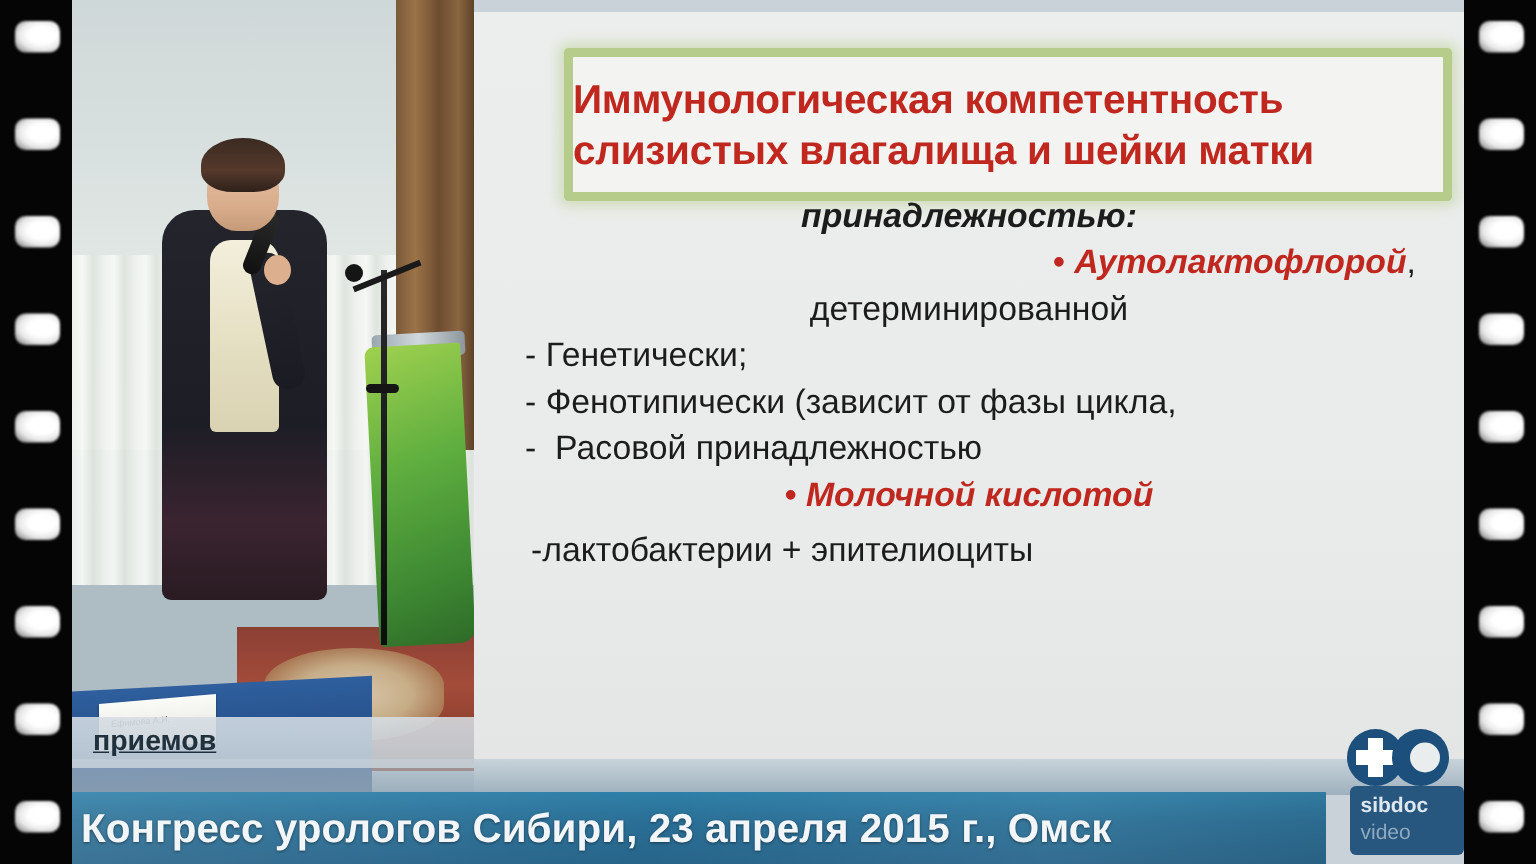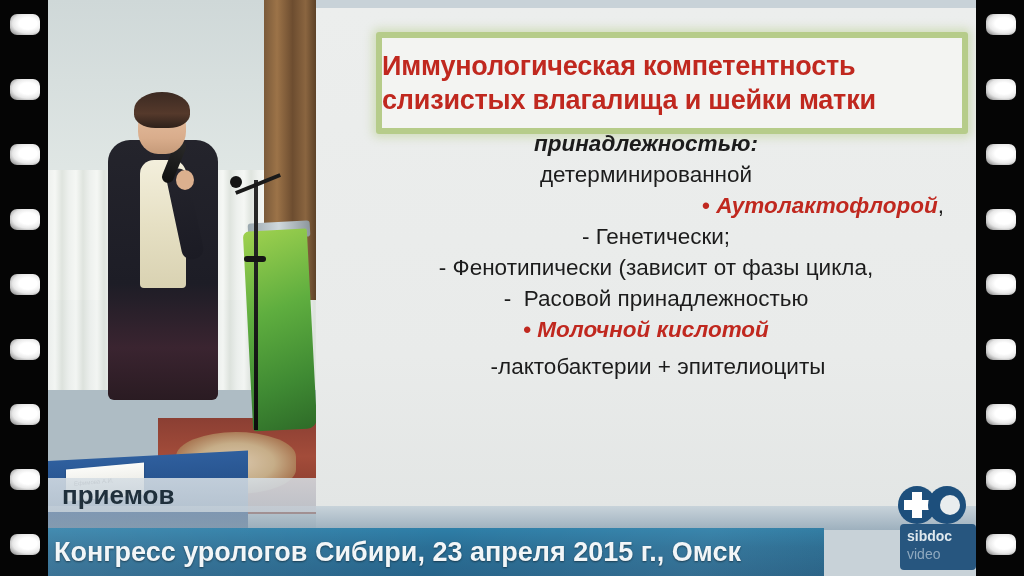--- a/index.html
+++ b/index.html
@@ -74,39 +74,39 @@
     background:#f3f4f2;border:6px solid #b6cc8a;border-radius:3px;
     box-shadow:0 0 8px 4px rgba(181,204,138,.45);
     display:flex;flex-direction:column;align-items:flex-start;justify-content:center;}
   .title-line{color:#c0281f;font-weight:bold;font-size:27px;line-height:34px;
     letter-spacing:-0.2px;white-space:nowrap;}
 
   #bodyblock{position:absolute;left:14px;top:120px;width:632px;}
   .ln{color:#1c1c1c;font-size:22.5px;line-height:31px;white-space:nowrap;}
   .ln.c{text-align:center;}
   .ln.r{text-align:right;padding-right:18px;}
-  .ln.l{text-align:center;padding-left:20px;}
+  .ln.l{text-align:left;padding-left:20px;}
   .ln.ind{text-align:left;padding-left:54px;}
   .ln.bold-it{font-weight:bold;font-style:italic;}
   .red{color:#c0281f;font-weight:bold;font-style:italic;}
   .bullet{color:#c0281f;font-weight:bold;}
 
   
   #logo{position:absolute;left:10px;top:14px;width:130px;height:66px;z-index:20;}
   #logo .ltxt{position:absolute;left:74px;top:28px;font-size:27px;font-weight:bold;color:#5a5a5a;}
 
   #subcaption{position:absolute;left:0;top:478px;width:268px;height:34px;z-index:25;
     background:linear-gradient(180deg,rgba(214,222,228,.88),rgba(196,207,216,.9));
     display:flex;align-items:center;}
-  #subcaption span{padding-left:14px;font-size:26px;font-weight:bold;color:#20303c;}
+  #subcaption span{padding-left:14px;font-size:19px;font-weight:bold;color:#20303c;text-decoration:underline;}
 
   #fade{position:absolute;left:0;top:506px;width:928px;height:24px;z-index:22;
     background:linear-gradient(180deg,rgba(200,212,220,.55),rgba(150,170,185,.85));}
 
-  #caption{position:absolute;left:0;top:528px;width:776px;height:48px;z-index:30;
+  #caption{position:absolute;left:0;top:528px;width:836px;height:48px;z-index:30;
     background:linear-gradient(180deg,#2e7fa8 0%,#2a6f96 40%,#27648a 100%);
     display:flex;align-items:center;overflow:hidden;}
   #caption:before{content:"";position:absolute;left:0;top:0;width:928px;height:48px;
     background:linear-gradient(115deg,rgba(255,255,255,.10) 0%,rgba(255,255,255,0) 42%,rgba(255,255,255,.06) 70%,rgba(0,0,0,.10) 100%);}
   #caption span{position:relative;padding-left:6px;font-size:27px;font-weight:bold;color:#f2f6f8;
     text-shadow:0 1px 2px rgba(0,0,0,.45);white-space:nowrap;}
 
   #watermark{position:absolute;right:-14px;top:486px;width:92px;height:86px;z-index:28;}
   .wm-plus{position:absolute;left:0;top:0;width:38px;height:38px;border-radius:50%;background:#1d4f7c;}
   .wm-plus:before{content:"";position:absolute;left:14px;top:6px;width:10px;height:26px;background:#fff;}
@@ -152,26 +152,26 @@
 
       <div id="titlebox">
         <div class="title-line">Иммунологическая компетентность</div>
         <div class="title-line">слизистых влагалища и шейки матки</div>
       </div>
 
       <div id="bodyblock">
 
         <div class="ln c bold-it">принадлежностью:</div>
 
-        <div class="ln c">детерминированной</div>
-
         <div class="ln r">
           <span class="bullet">•</span>
           <span class="red">Аутолактофлорой</span><span>,</span>
         </div>
+
+        <div class="ln c">детерминированной</div>
 
         <div class="ln l">
           <span>-</span>
           <span>Генетически;</span>
         </div>
 
         <div class="ln l">
           <span>-</span>
           <span>Фенотипически (зависит от фазы цикла,</span>
         </div>

